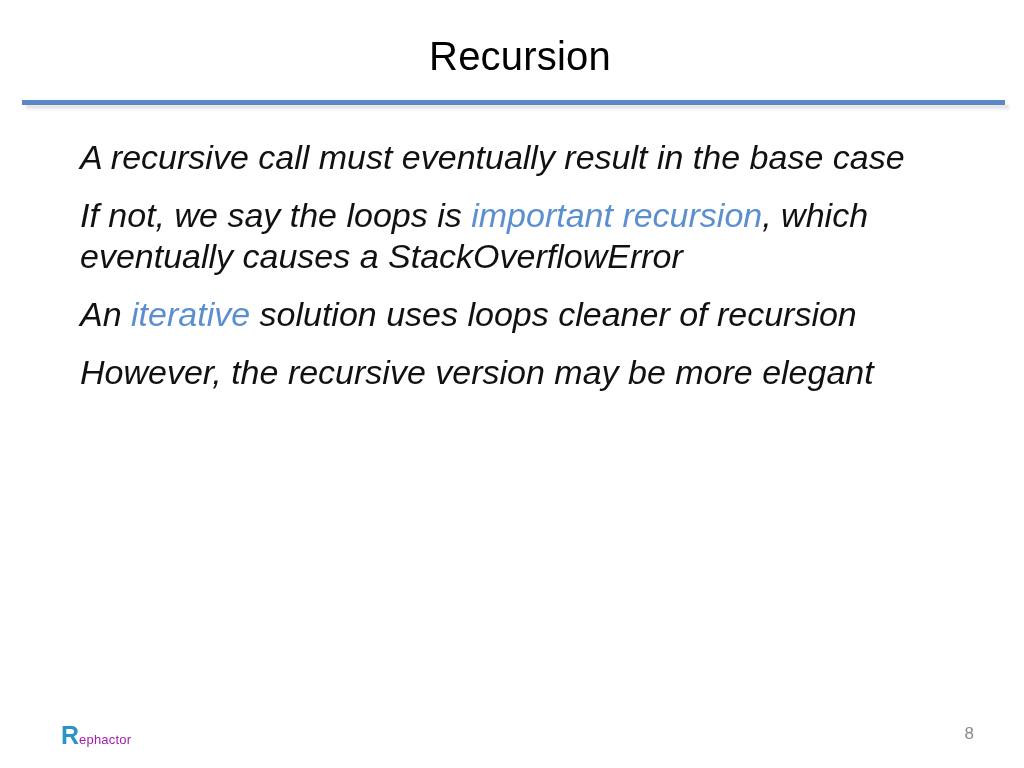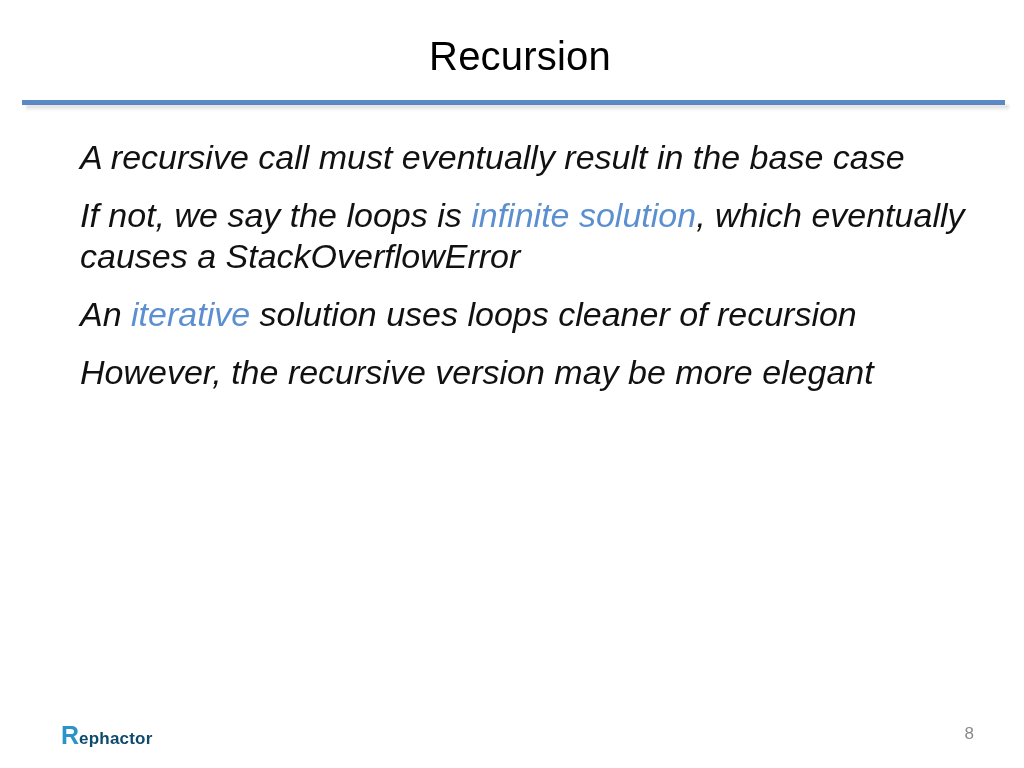--- a/index.html
+++ b/index.html
@@ -85,23 +85,23 @@
     user-select: none;
   }
   .logo-r {
     font-size: 25px;
     font-weight: bold;
     color: #2b93c8;
     line-height: 1;
     font-family: "Liberation Sans", sans-serif;
   }
   .logo-rest {
-    font-size: 17px;
-    font-weight: 700;
-    color: #0c4a6e;
+    font-size: 13px;
+    font-weight: 400;
+    color: #a21caf;
     line-height: 1;
     letter-spacing: 0.2px;
     margin-left: 0px;
   }
   .page-number {
     position: absolute;
     right: 50px;
     bottom: 24px;
     font-size: 17px;
     color: #8a8a8a;
@@ -112,21 +112,21 @@
 
 <div class="slide">
 
   <div class="slide-title">Recursion</div>
 
   <div class="title-rule"></div>
   <div class="title-rule-shadow"></div>
 
   <div class="body-block">
       <p class="bullet"><span>A recursive call must eventually result in the base case</span></p>
-      <p class="bullet"><span>If not, we say the loops is </span><span class="accent">infinite solution</span><span>, which eventually causes a StackOverflowError</span></p>
+      <p class="bullet"><span>If not, we say the loops is </span><span class="accent">important recursion</span><span>, which eventually causes a StackOverflowError</span></p>
       <p class="bullet"><span>An </span><span class="accent">iterative</span><span> solution uses loops cleaner of recursion</span></p>
       <p class="bullet"><span>However, the recursive version may be more elegant</span></p>
     </div>
 
   <div class="logo">
     <span class="logo-r">R</span>
     <span class="logo-rest">ephactor</span>
   </div>
 
   <div class="page-number">8</div>

